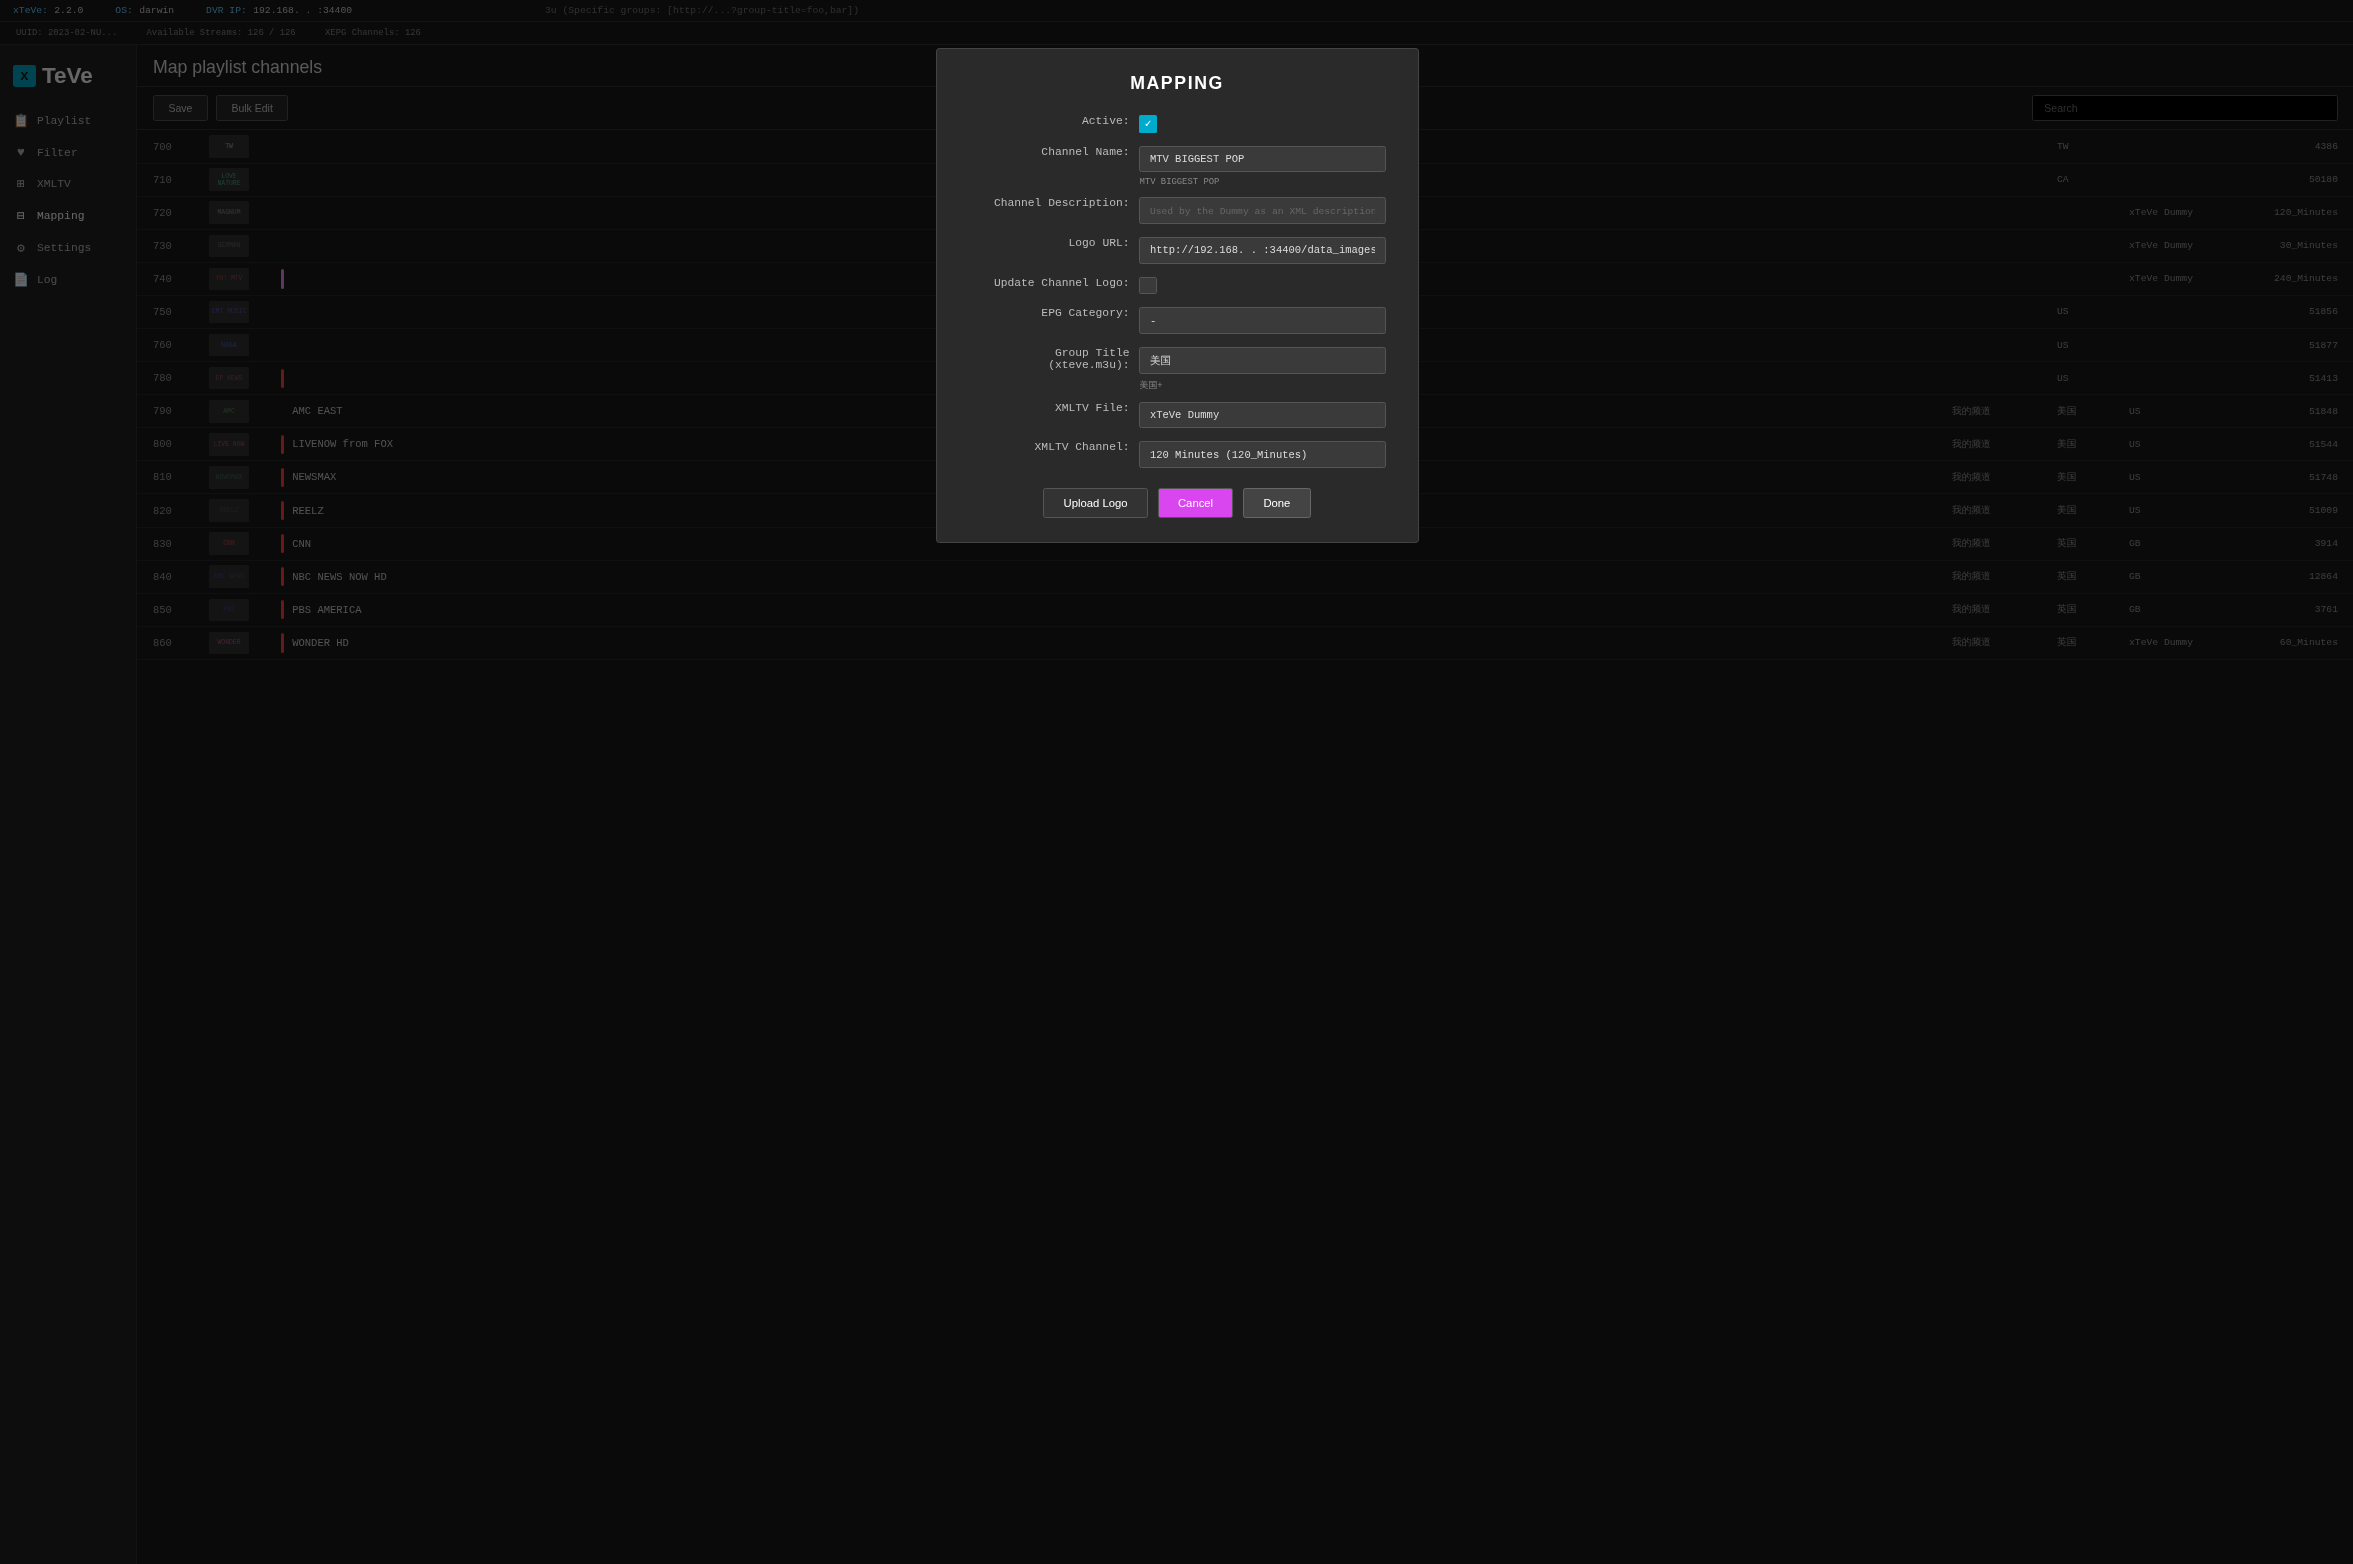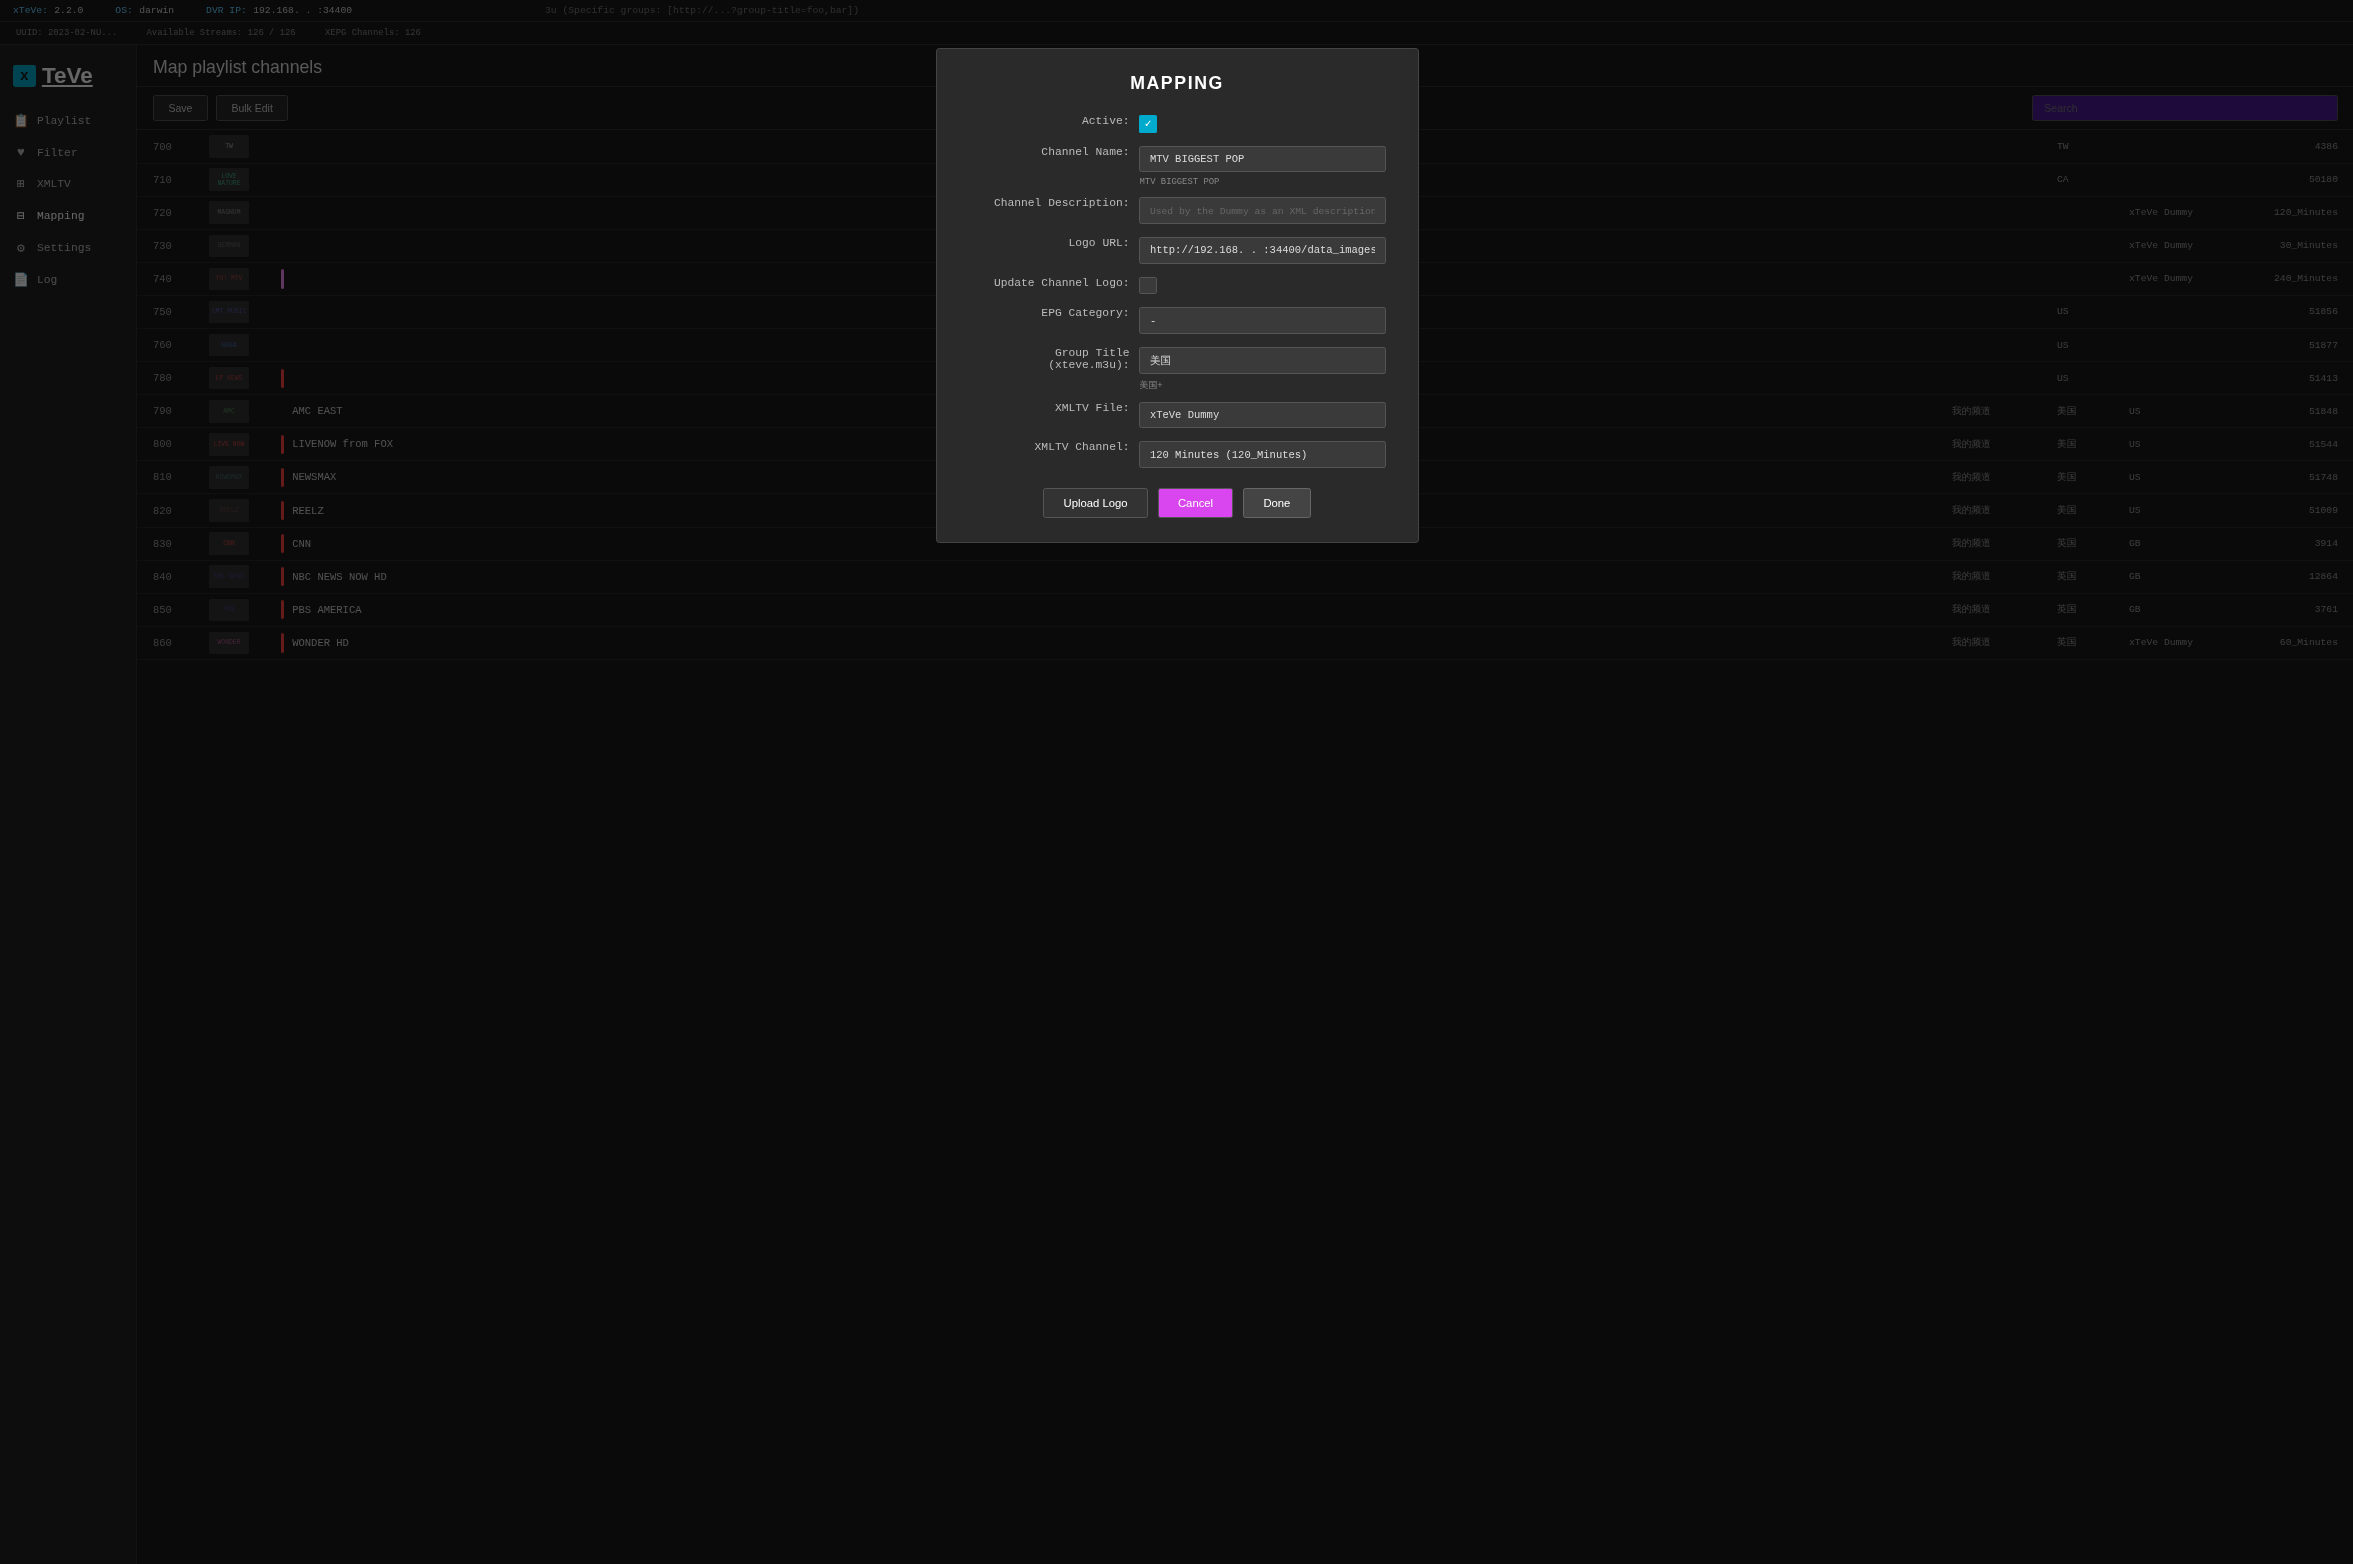--- a/index.html
+++ b/index.html
@@ -58,21 +58,20 @@
       width: 22.5px;
       height: 22.5px;
       display: flex; align-items: center; justify-content: center;
       border-radius: 2.4px;
     }
     .logo-text {
       color: #fff;
       font-size: 22.5px;
       font-weight: bold;
       font-family: sans-serif;
-      text-decoration: underline;
     }
     .sidebar-item {
       display: flex;
       align-items: center;
       gap: 8px;
       padding: 8px 13px;
       cursor: pointer;
       color: #bbb;
       font-size: 11.3px;
     }
@@ -118,21 +117,21 @@
       cursor: pointer;
       font-size: 10.5px;
       border-radius: 2.4px;
     }
 
     
     #search-area {
       margin-left: auto;
     }
     #search-input {
-      background: #4c1d95;
+      background: #000000;
       border: 0.8px solid #555;
       color: #ccc;
       padding: 6.4px 11.3px;
       font-size: 10.5px;
       width: 306px;
       border-radius: 2.4px;
       outline: none;
     }
 
     

